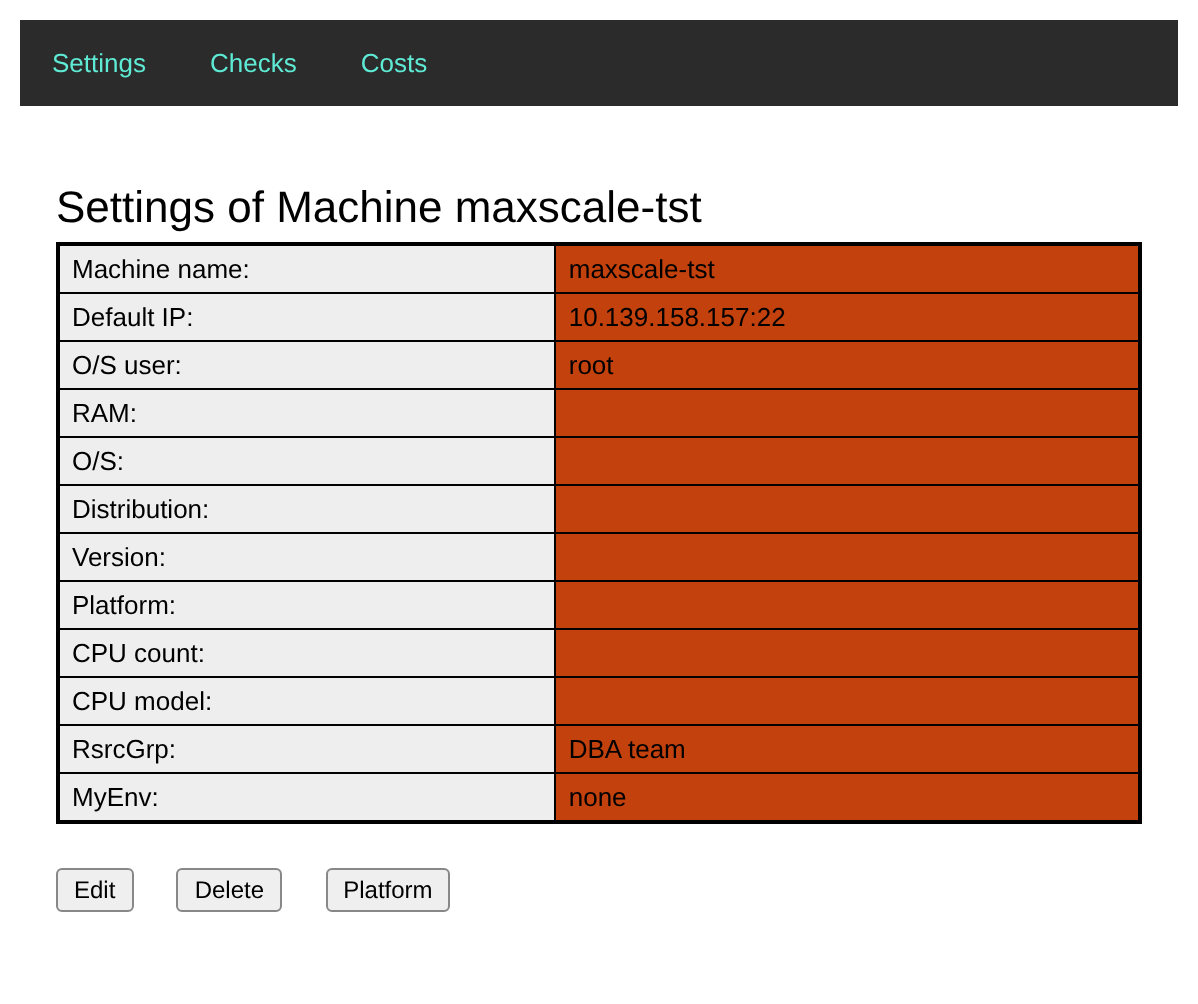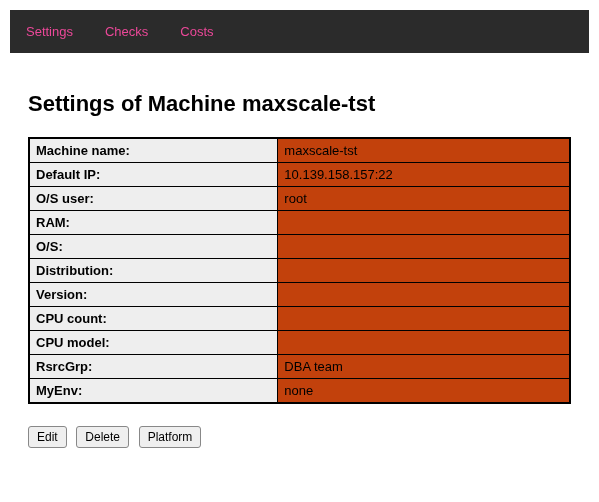--- a/index.html
+++ b/index.html
@@ -11,64 +11,64 @@
     background: #fff;
     width: 599px;
   }
   .navbar {
     background: #2b2b2b;
     margin: 10px;
     padding: 0;
     display: flex;
   }
   .navbar-item {
-    color: #ec4899;
+    color: #5eead4;
     padding: 14px 16px;
     font-size: 13px;
     cursor: pointer;
   }
   .content {
     padding: 10px 28px 20px 28px;
   }
   h2.page-title {
     font-size: 22px;
-    font-weight: bold;
-    margin: 18px 0 20px 0;
+    font-weight: normal;
+    margin: 18px 0 4px 0;
   }
   table.details {
     width: 100%;
     border-collapse: collapse;
     border: 2px solid #000;
   }
   table.details td {
     border: 1px solid #000;
     padding: 4px 6px;
     font-size: 13px;
     height: 22px;
   }
   table.details td.label {
     background: #eeeeee;
-    font-weight: bold;
+    font-weight: normal;
     width: 46%;
   }
   table.details td.value {
     background: #c2410c;
   }
   .button-row {
     margin-top: 22px;
   }
   .btn {
     font-family: Verdana, Geneva, sans-serif;
     font-size: 12px;
     padding: 3px 8px;
     background: #efefef;
     border: 1px solid #888;
     border-radius: 3px;
     cursor: pointer;
-    margin-right: 6px;
+    margin-right: 18px;
   }
 </style>
 </head>
 <body>
 
 <div class="navbar">
   <div class="navbar-item">Settings</div>
   <div class="navbar-item">Checks</div>
   <div class="navbar-item">Costs</div>
 </div>
@@ -100,20 +100,24 @@
         </tr>
         <tr>
           <td class="label">Distribution:</td>
           <td class="value"></td>
         </tr>
         <tr>
           <td class="label">Version:</td>
           <td class="value"></td>
         </tr>
         <tr>
+          <td class="label">Platform:</td>
+          <td class="value"></td>
+        </tr>
+        <tr>
           <td class="label">CPU count:</td>
           <td class="value"></td>
         </tr>
         <tr>
           <td class="label">CPU model:</td>
           <td class="value"></td>
         </tr>
         <tr>
           <td class="label">RsrcGrp:</td>
           <td class="value">DBA team</td>

